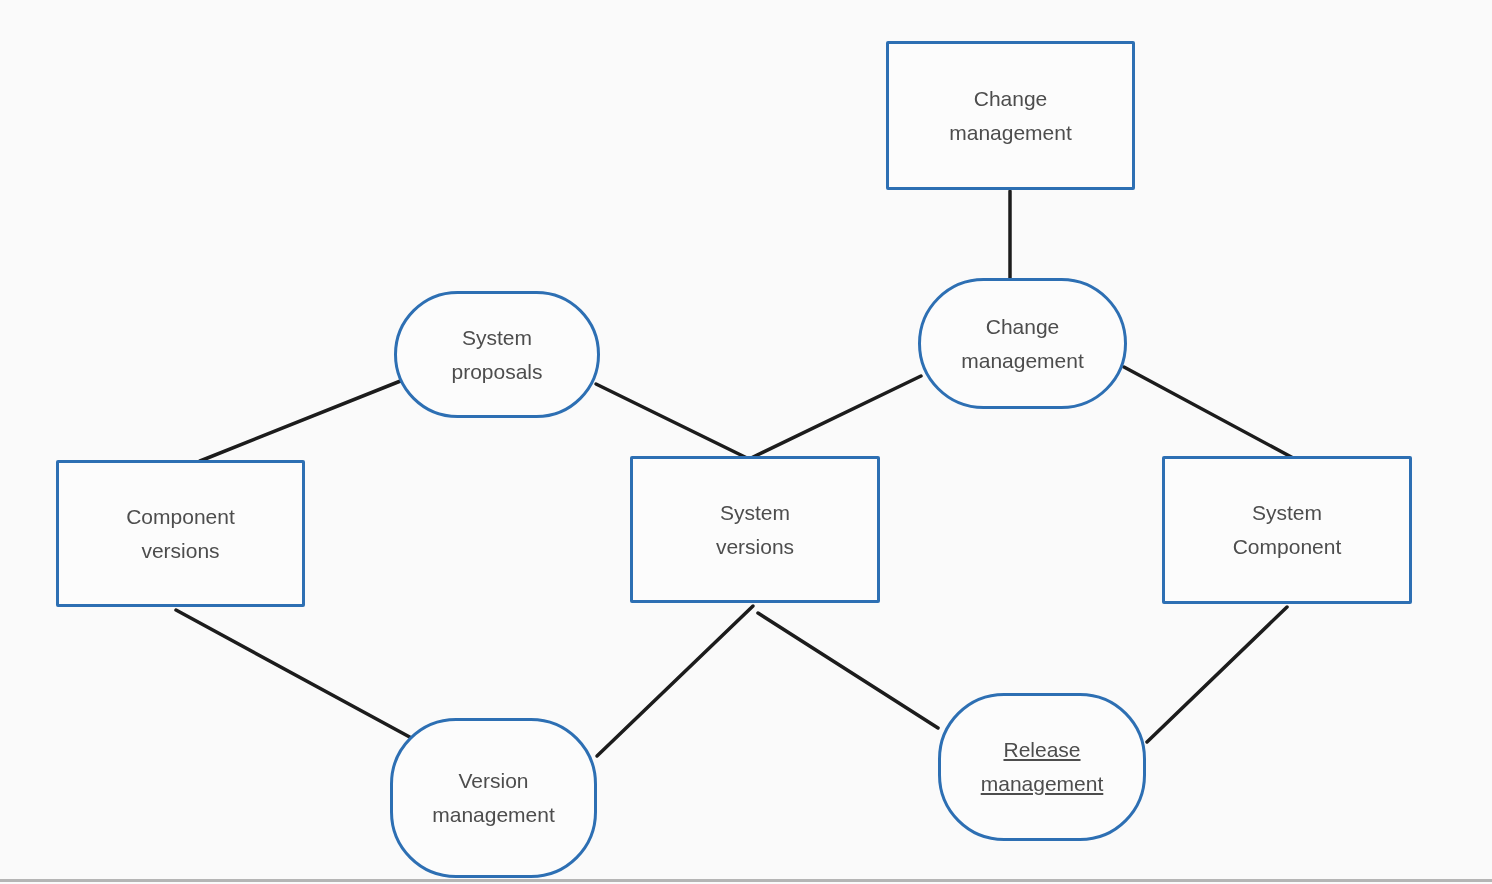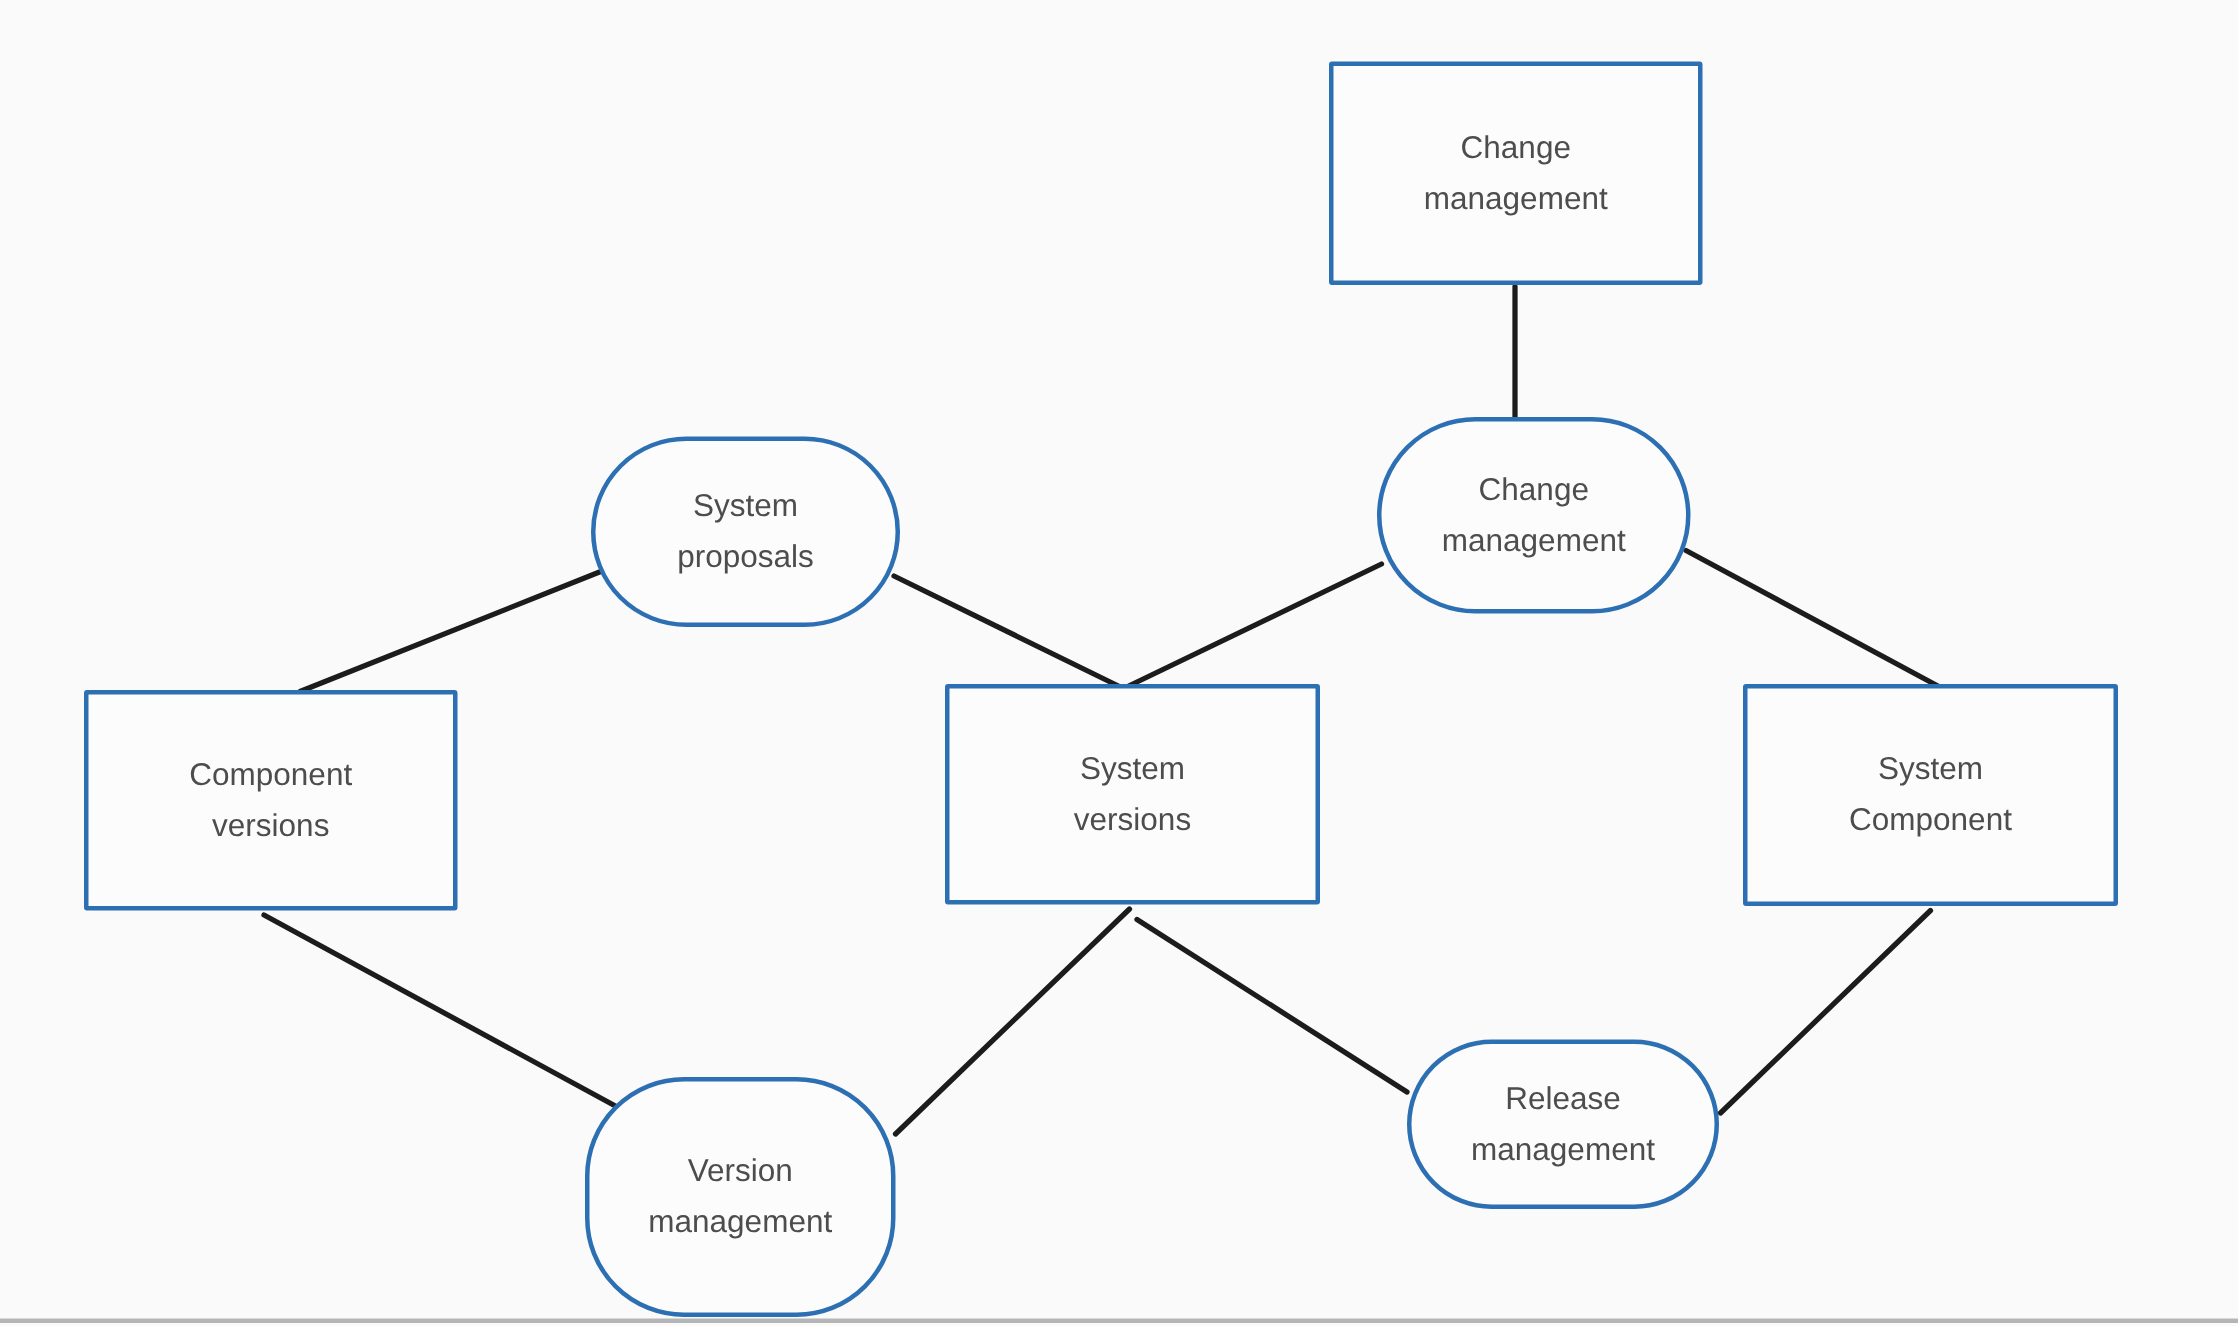--- a/index.html
+++ b/index.html
@@ -48,21 +48,21 @@
   .node.rounded   { border-radius: 66px; }
 
   
   #n-change-proposals   { left: 886px;  top: 41px;  width: 249px; height: 149px; }
   #n-system-building    { left: 394px;  top: 291px; width: 206px; height: 127px; }
   #n-change-management  { left: 918px;  top: 278px; width: 209px; height: 131px; }
   #n-component-versions { left: 56px;   top: 460px; width: 249px; height: 147px; }
   #n-system-versions    { left: 630px;  top: 456px; width: 250px; height: 147px; }
   #n-system-releases    { left: 1162px; top: 456px; width: 250px; height: 148px; }
   #n-version-management { left: 390px;  top: 718px; width: 207px; height: 160px; }
-  #n-release-management { left: 938px;  top: 693px; width: 208px; height: 113px; }
+  #n-release-management { left: 938px;  top: 693px; width: 208px; height: 148px; text-decoration: underline; }
 </style>
 </head>
 <body>
 
 <div id="stage">
 
   <svg id="edges" viewBox="0 0 1492 884" xmlns="http://www.w3.org/2000/svg">
     <line class="edge" x1="1010" y1="191" x2="1010" y2="278"></line>
     <line class="edge" x1="403" y1="380" x2="200" y2="461"></line>
     <line class="edge" x1="596" y1="384" x2="749" y2="459"></line>

